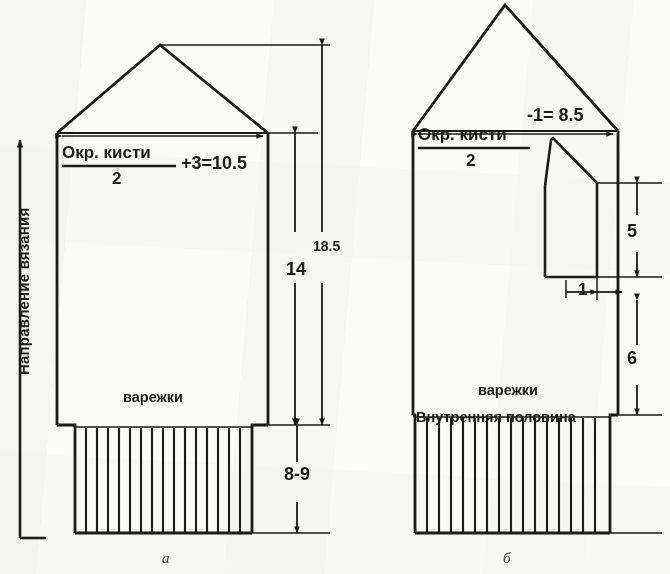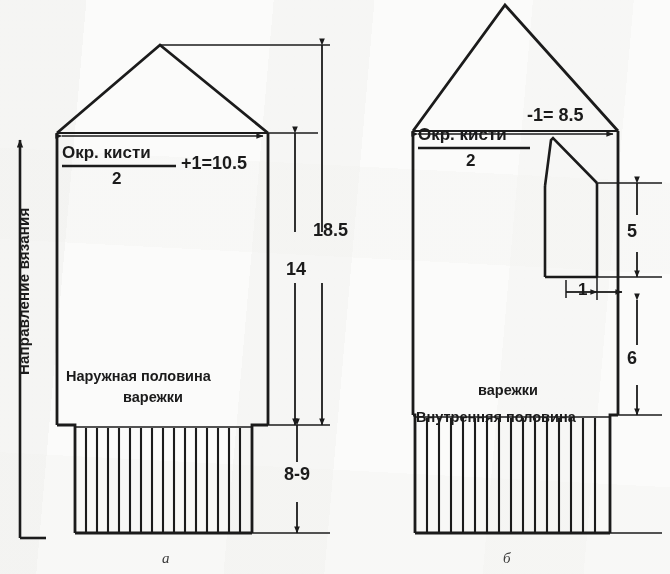--- a/index.html
+++ b/index.html
@@ -181,27 +181,26 @@
     <g>
       <line x1="62" y1="166" x2="176" y2="166" stroke="#1b1b1b" stroke-width="2.4"></line>
       <line x1="418" y1="148" x2="530" y2="148" stroke="#1b1b1b" stroke-width="2.4"></line>
     </g>
   </svg>
 
   <div class="txt bold vert" style="left:16px;top:375px;font-size:15px;letter-spacing:.2px;">Направление вязания</div>
 
   <div class="txt bold" style="left:62px;top:144px;font-size:17px;">Окр. кисти</div>
   <div class="txt bold" style="left:112px;top:170px;font-size:17px;">2</div>
-  <div class="txt bold" style="left:181px;top:154px;font-size:18px;">+1=10.5</div>
-
-  <div class="txt bold" style="left:66px;top:369px;font-size:14.5px;">Наружная половина</div>
+  <div class="txt bold" style="left:181px;top:154px;font-size:18px;">+3=10.5</div>
+
   <div class="txt bold" style="left:123px;top:390px;font-size:14.5px;">варежки</div>
 
   <div class="txt bold" style="left:286px;top:252px;font-size:18px;margin-top:8px;">14</div>
-  <div class="txt bold" style="left:313px;top:221px;font-size:18px;">18.5</div>
+  <div class="txt bold" style="left:313px;top:239px;font-size:14px;">18.5</div>
   <div class="txt bold" style="left:284px;top:465px;font-size:18px;">8-9</div>
 
   <div class="txt bold" style="left:418px;top:126px;font-size:17px;">Окр. кисти</div>
   <div class="txt bold" style="left:466px;top:152px;font-size:17px;">2</div>
   <div class="txt bold" style="left:527px;top:106px;font-size:18px;">-1= 8.5</div>
 
   <div class="txt bold" style="left:416px;top:362px;font-size:14.5px;margin-top:48px;">Внутренняя половина</div>
   <div class="txt bold" style="left:478px;top:383px;font-size:14.5px;">варежки</div>
 
   <div class="txt bold" style="left:627px;top:222px;font-size:18px;">5</div>

